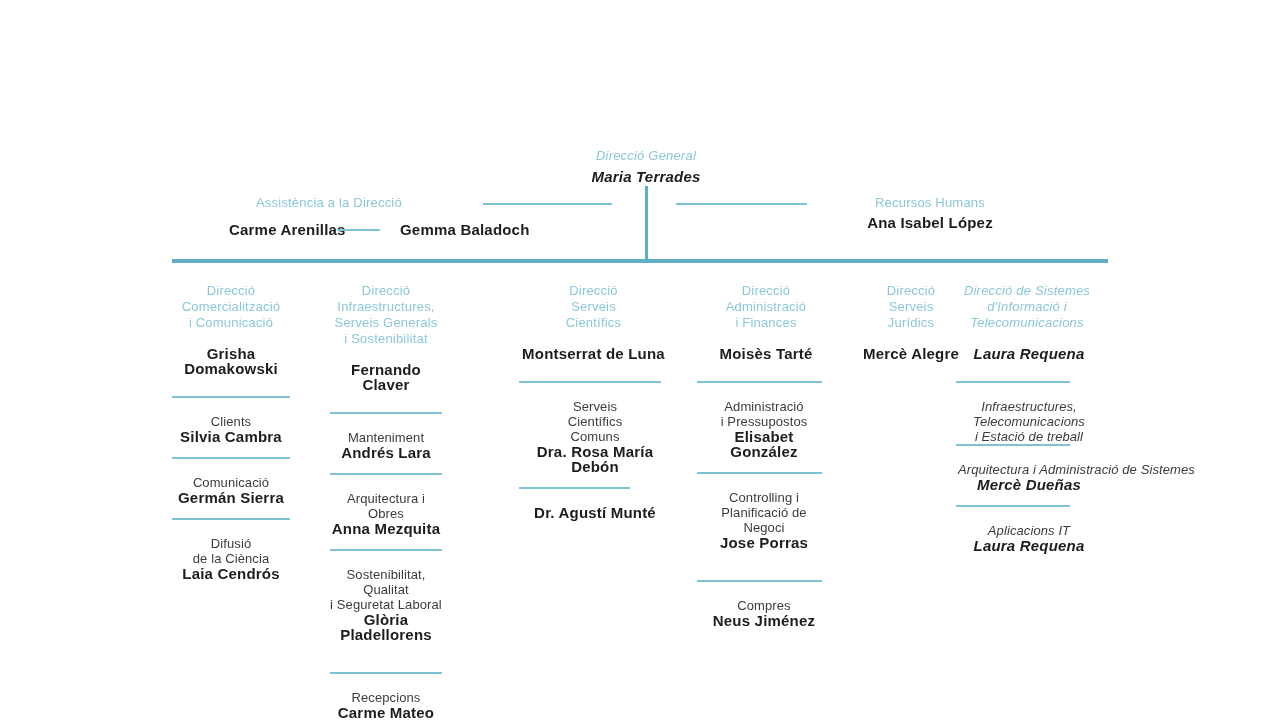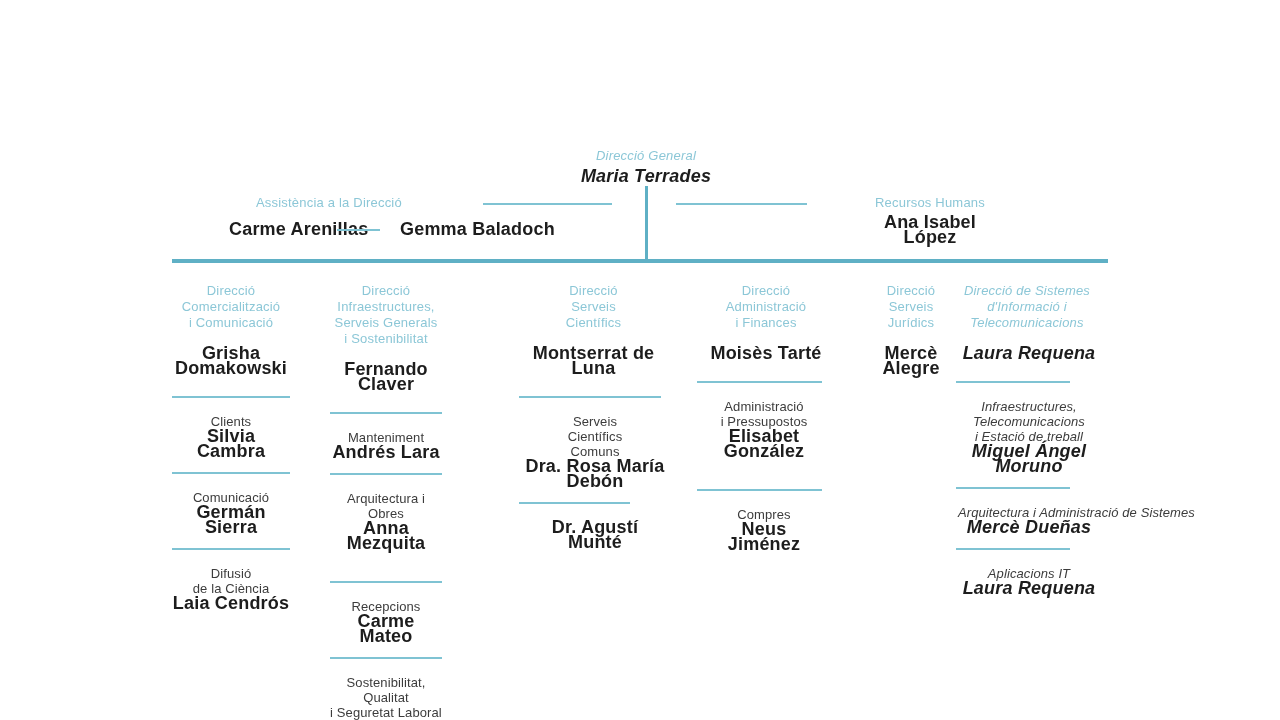--- a/index.html
+++ b/index.html
@@ -8,21 +8,21 @@
     --bar:#5fb0c5;
     --name:#1d1d1d;
     --label:#3c3c3c;
   }
   *{margin:0;padding:0;box-sizing:border-box;}
   html,body{background:#fff;}
   body{font-family:"Liberation Sans","DejaVu Sans",sans-serif;}
   .canvas{position:relative;width:1280px;height:720px;background:#ffffff;overflow:hidden;}
 
   .dept{color:var(--blue);font-size:13px;line-height:16px;white-space:pre-line;letter-spacing:.2px;}
-  .pname{color:var(--name);font-weight:bold;font-size:18px;line-height:15px;white-space:pre-line;letter-spacing:.2px;}
+  .pname{color:var(--name);font-weight:bold;font-size:15px;line-height:15px;white-space:pre-line;letter-spacing:.2px;}
   .ulabel{color:var(--label);font-size:13px;line-height:15px;white-space:pre-line;letter-spacing:.1px;}
 
   
   .top-node{position:absolute;left:546px;top:148px;width:200px;text-align:center;font-style:italic;}
   .top-node .pname{margin-top:5px;}
   .vline{position:absolute;left:645px;top:186px;width:3px;height:76px;background:var(--bar);}
   .hconn{position:absolute;top:203px;height:2px;background:var(--line);}
   .hconn.left{left:483px;width:129px;}
   .hconn.right{left:676px;width:131px;}
   .assist-dept{position:absolute;left:256px;top:195px;width:200px;text-align:left;}
@@ -103,30 +103,30 @@
     <div class="unit">
       <hr class="divider">
       <div class="ulabel">Manteniment</div>
       <div class="pname">Andrés Lara</div>
     </div>
     <div class="unit">
       <hr class="divider">
       <div class="ulabel">Arquitectura i Obres</div>
       <div class="pname">Anna Mezquita</div>
     </div>
-    <div class="unit extra-gap">
-      <hr class="divider">
-      <div class="ulabel">Recepcions</div>
-      <div class="pname">Carme Mateo</div>
-    </div>
     <div class="unit">
       <hr class="divider">
       <div class="ulabel">Sostenibilitat, Qualitat
 i Seguretat Laboral</div>
       <div class="pname">Glòria Pladellorens</div>
+    </div>
+    <div class="unit extra-gap">
+      <hr class="divider">
+      <div class="ulabel">Recepcions</div>
+      <div class="pname">Carme Mateo</div>
     </div>
   </div>
 
   <div class="col col3" style="left:519px;width:146px;">
     <div class="dept" style="padding-left:3px;">Direcció
 Serveis
 Científics</div>
     <div class="pname head-name" style="padding-left:3px;">Montserrat de Luna</div>
     <div class="unit">
       <hr class="divider first">
@@ -145,20 +145,26 @@
   <div class="col col4" style="left:697px;width:126px;">
     <div class="dept">Direcció
 Administració
 i Finances</div>
     <div class="pname head-name">Moisès Tarté</div>
     <div class="unit">
       <hr class="divider">
       <div class="ulabel">Administració
 i Pressupostos</div>
       <div class="pname">Elisabet González</div>
+    </div>
+    <div class="unit">
+      <hr class="divider">
+      <div class="ulabel">Controlling i
+Planificació de Negoci</div>
+      <div class="pname">Jose Porras</div>
     </div>
     <div class="unit extra-gap">
       <hr class="divider">
       <div class="ulabel">Compres</div>
       <div class="pname">Neus Jiménez</div>
     </div>
   </div>
 
   <div class="col col5" style="left:856px;width:110px;">
     <div class="dept">Direcció
@@ -170,22 +176,20 @@
   <div class="col col6" style="left:954px;width:146px;font-style:italic;">
     <div class="dept">Direcció de Sistemes
 d'Informació i
 Telecomunicacions</div>
     <div class="pname head-name" style="padding-left:4px;">Laura Requena</div>
     <div class="unit" style="padding-left:4px;">
       <hr class="divider" style="margin-left:-2px;">
       <div class="ulabel">Infraestructures,
 Telecomunicacions
 i Estació de treball</div>
-      <div class="pname">Miguel Ángel
-Moruno</div>
     </div>
     <div class="unit" style="padding-left:4px;">
       <hr class="divider" style="margin-left:-2px;">
       <div class="ulabel" style="white-space:nowrap;">Arquitectura i Administració
 de Sistemes</div>
       <div class="pname">Mercè Dueñas</div>
     </div>
     <div class="unit" style="padding-left:4px;">
       <hr class="divider" style="margin-left:-2px;">
       <div class="ulabel">Aplicacions IT</div>

